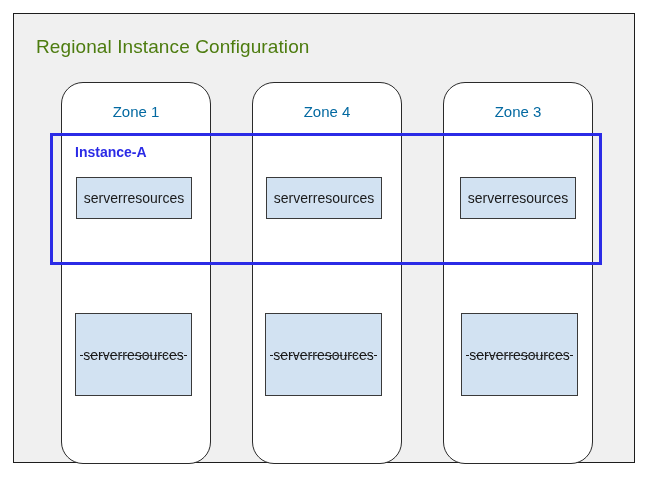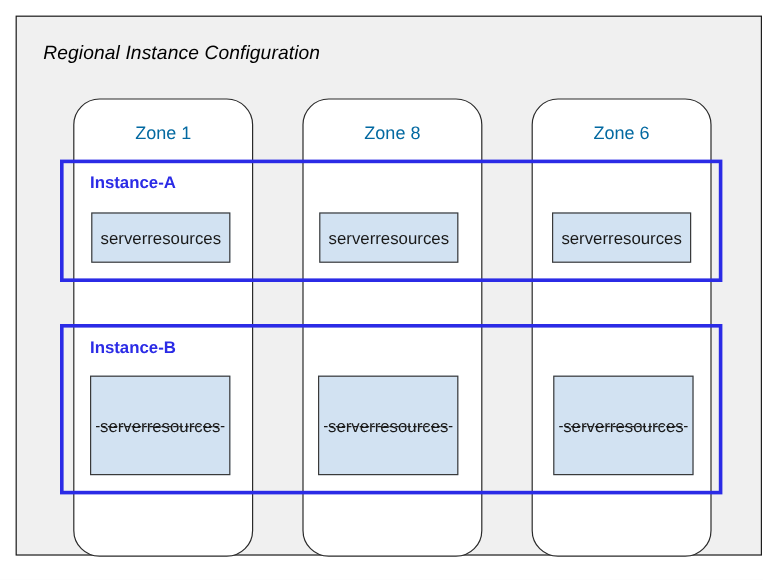--- a/index.html
+++ b/index.html
@@ -28,26 +28,25 @@
     height: 450px;
     background: #f0f0f0;
     border: 1.5px solid #1d1d1d;
     box-sizing: border-box;
   }
 
   .diagram-title {
     position: absolute;
     left: 22px;
     top: 22px;
-    font-size: 16px;
-    color: #000000;
+    font-size: 19px;
+    color: #4d7c0f;
     font-family: "Liberation Sans", sans-serif;
     white-space: nowrap;
     letter-spacing: 0.1px;
-    font-style: italic;
   }
 
   
   .zone-col {
     position: absolute;
     top: 68px;
     width: 150px;
     height: 382px;
     background: #ffffff;
     border: 1.2px solid #2a2a2a;
@@ -72,21 +71,21 @@
   
   .instance-band {
     position: absolute;
     left: 36px;
     width: 552px;
     border: 3px solid #2b2be6;
     box-sizing: border-box;
     background: transparent;
     pointer-events: none;
   }
-  .instance-band.band-a { top: 119px; height: 102px; }
+  .instance-band.band-a { top: 119px; height: 132px; }
   .instance-band.band-b { top: 256px; height: 142px; }
 
   .instance-label {
     position: absolute;
     left: 22px;
     top: 8px;
     font-size: 14px;
     font-weight: bold;
     color: #2b2be6;
     font-family: "Liberation Sans", sans-serif;
@@ -151,24 +150,24 @@
 <body>
 
 <div id="stage">
 
   <div class="diagram-frame">
 
     <div class="zone-col zone-1">
       <div class="zone-label">Zone 1</div>
     </div>
     <div class="zone-col zone-2">
-      <div class="zone-label">Zone 8</div>
+      <div class="zone-label">Zone 4</div>
     </div>
     <div class="zone-col zone-3">
-      <div class="zone-label">Zone 6</div>
+      <div class="zone-label">Zone 3</div>
     </div>
 
     <div class="resource-box size-a col-1">
       <div class="line">server</div>
       <div class="line">resources</div>
     </div>
     <div class="resource-box size-a col-2">
       <div class="line">server</div>
       <div class="line">resources</div>
     </div>
@@ -189,20 +188,17 @@
     </div>
     <div class="resource-box size-b col-3">
       <div class="line">server</div>
       <div class="split-divider"></div>
       <div class="line">resources</div>
     </div>
 
     <div class="instance-band band-a">
       <div class="instance-label">Instance-A</div>
     </div>
-    <div class="instance-band band-b">
-      <div class="instance-label">Instance-B</div>
-    </div>
 
     <div class="diagram-title">Regional Instance Configuration</div>
   </div>
 
 </div>
 
 </body></html>

